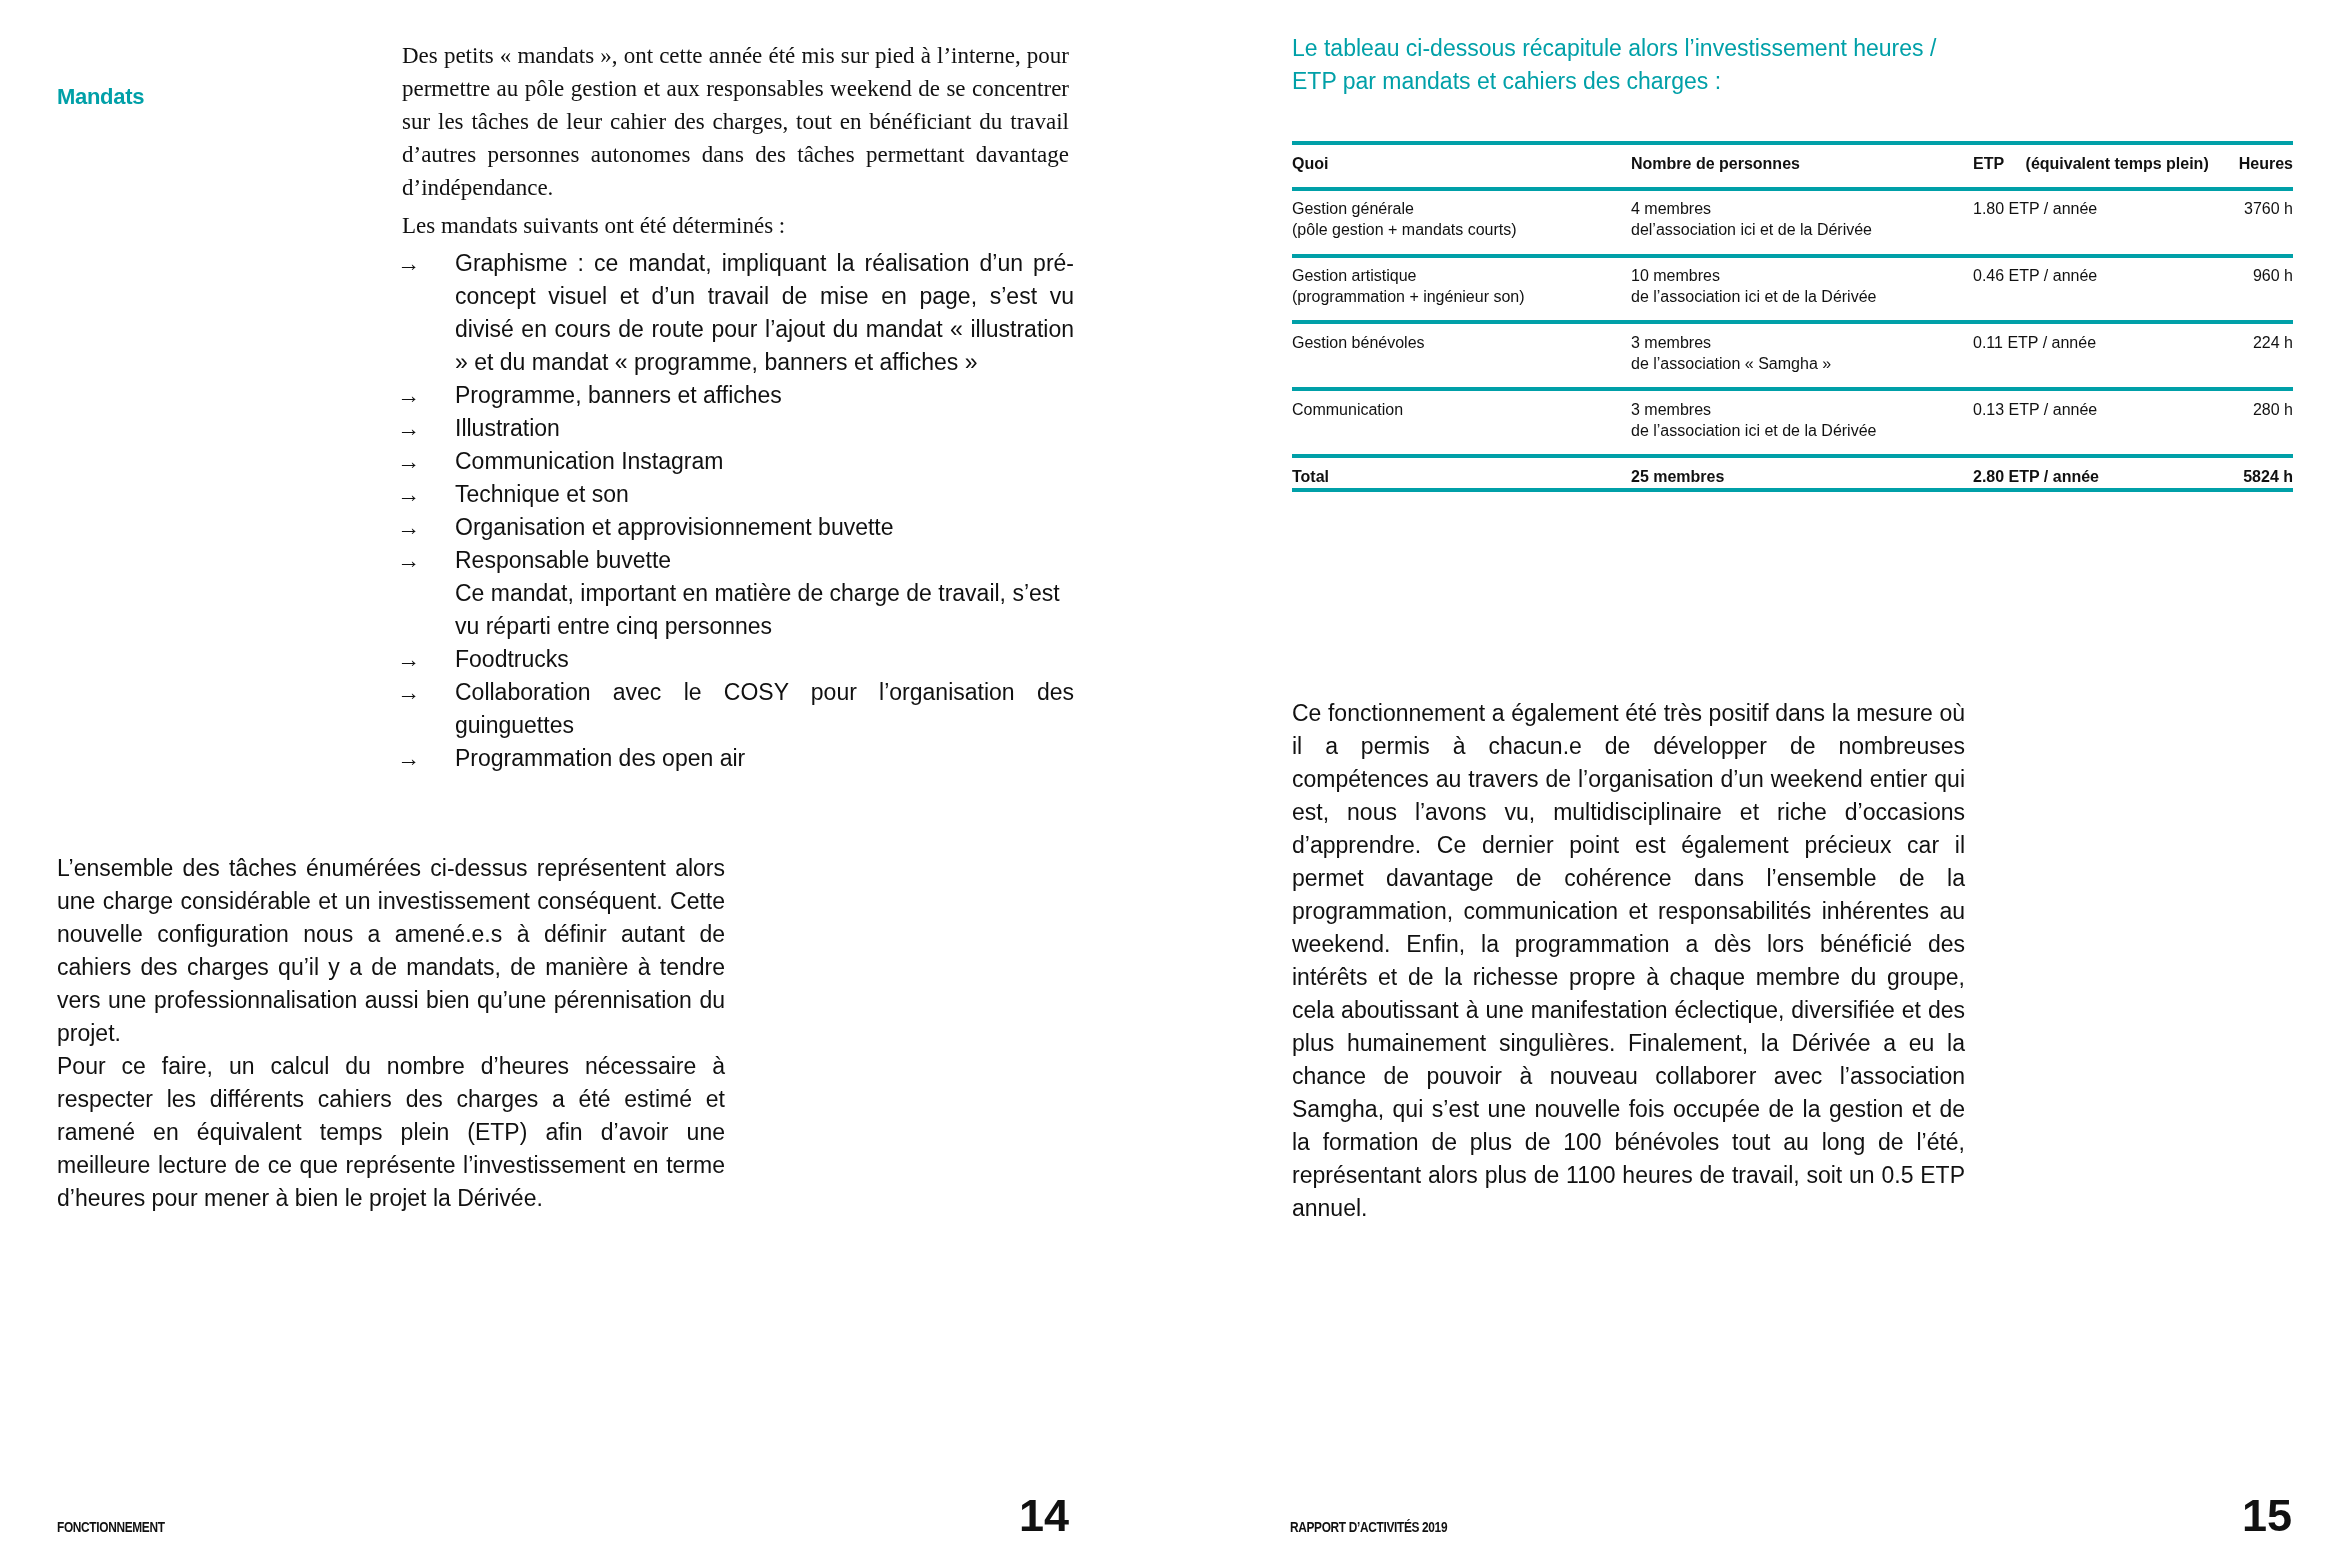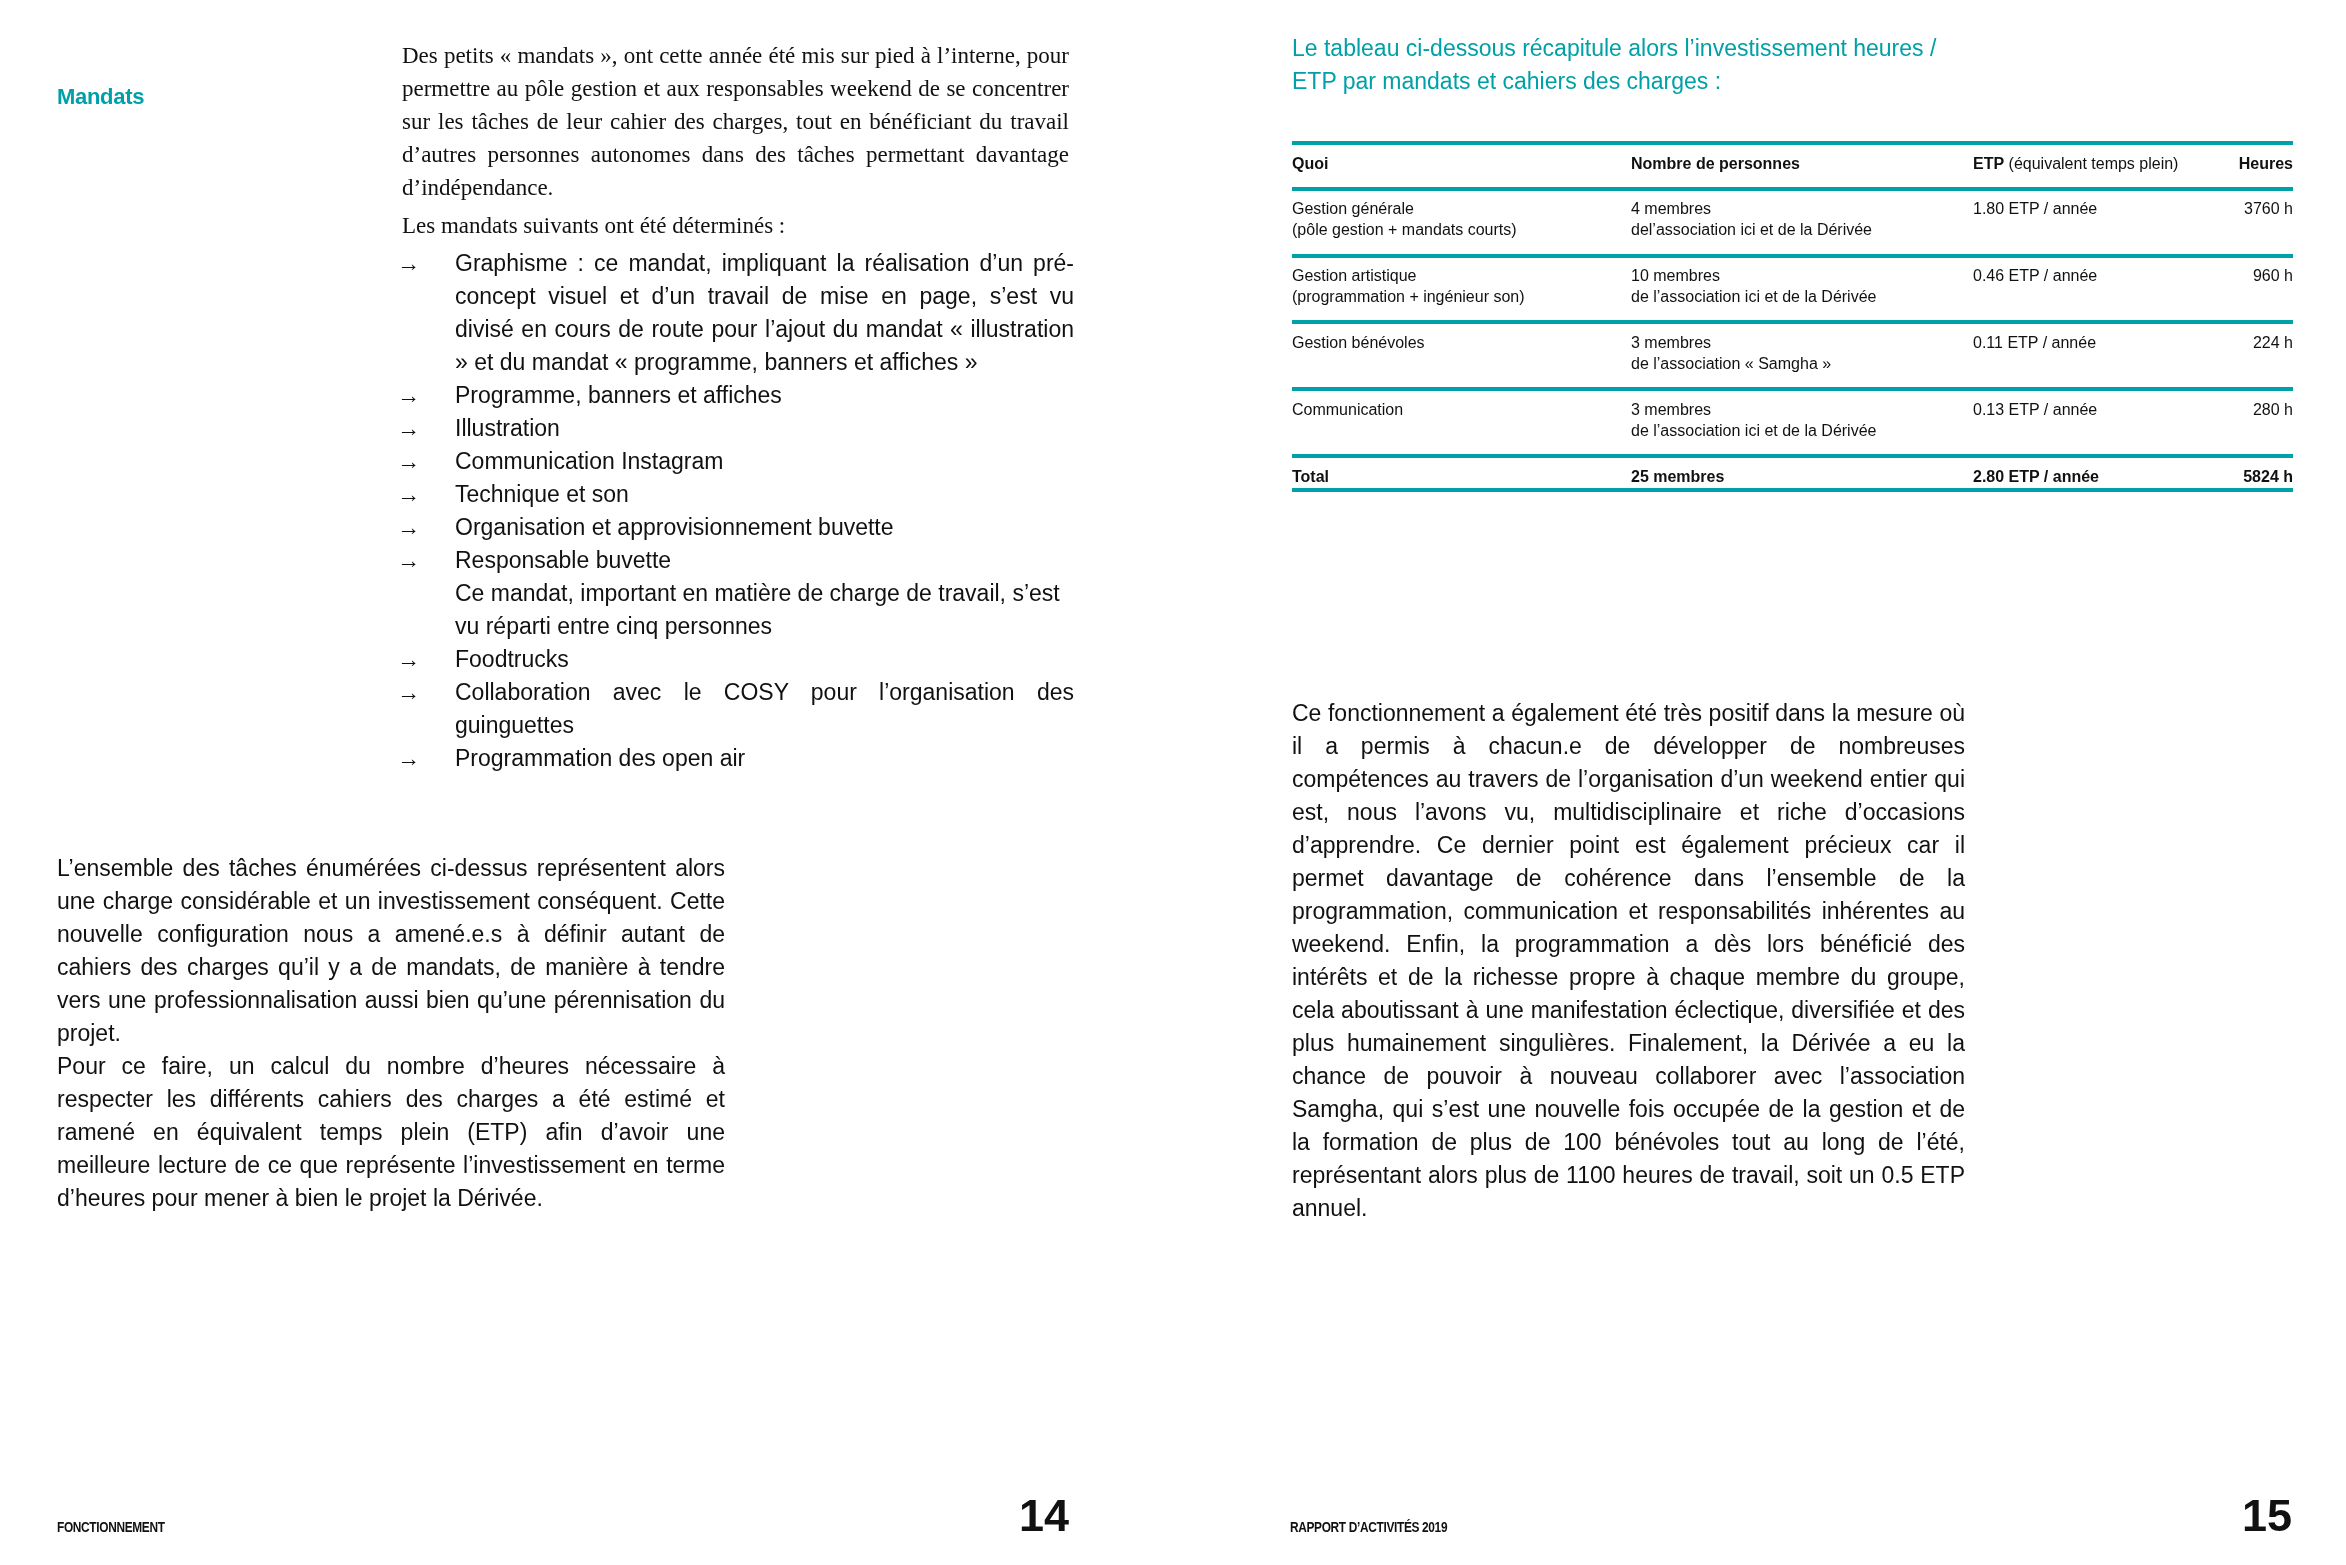--- a/index.html
+++ b/index.html
@@ -14,21 +14,21 @@
   .bullets { list-style:none; margin:0; padding:0; }
   .bullets li { position:relative; padding-left:58px; }
   .bullets li .arrow { position:absolute; left:0; top:0; }
   .bullets li .note { display:block; }
   .para-left { left:57px; top:852px; width:668px; }
   .para-left p { margin:0; }
   .right-title { left:1292px; top:32px; font-size:23px; line-height:33px; width:662px; }
   table.summary { position:absolute; left:1292px; top:141px; width:1001px; border-collapse:separate; border-spacing:0; font-size:16px; line-height:21px; }
   table.summary th, table.summary td { text-align:left; vertical-align:top; padding:7.6px 0 13.2px 0; border-top:4.7px solid #00A0A8; }
   table.summary th { font-weight:bold; }
-  table.summary th .light { font-weight:normal; }
+  table.summary th .light { font-weight:bold;margin-left:17px; }
   table.summary .c1 { width:339px; }
   table.summary .c2 { width:342px; }
   table.summary .c3 { width:237px; }
   table.summary .c4 { text-align:right; }
   table.summary tr.total td { font-weight:bold; border-bottom:4.7px solid #00A0A8; padding-bottom:1px; }
   table.summary tbody tr td { height:39px; }
   table.summary tr.total td { height:21px; }
   .para-right { left:1292px; top:655px; width:673px;margin-top:42px; }
   .para-right p { margin:0; }
   .footer-label { font-size:14px; font-weight:bold; letter-spacing:-0.4px; transform:scaleX(0.85); transform-origin:left center; }

